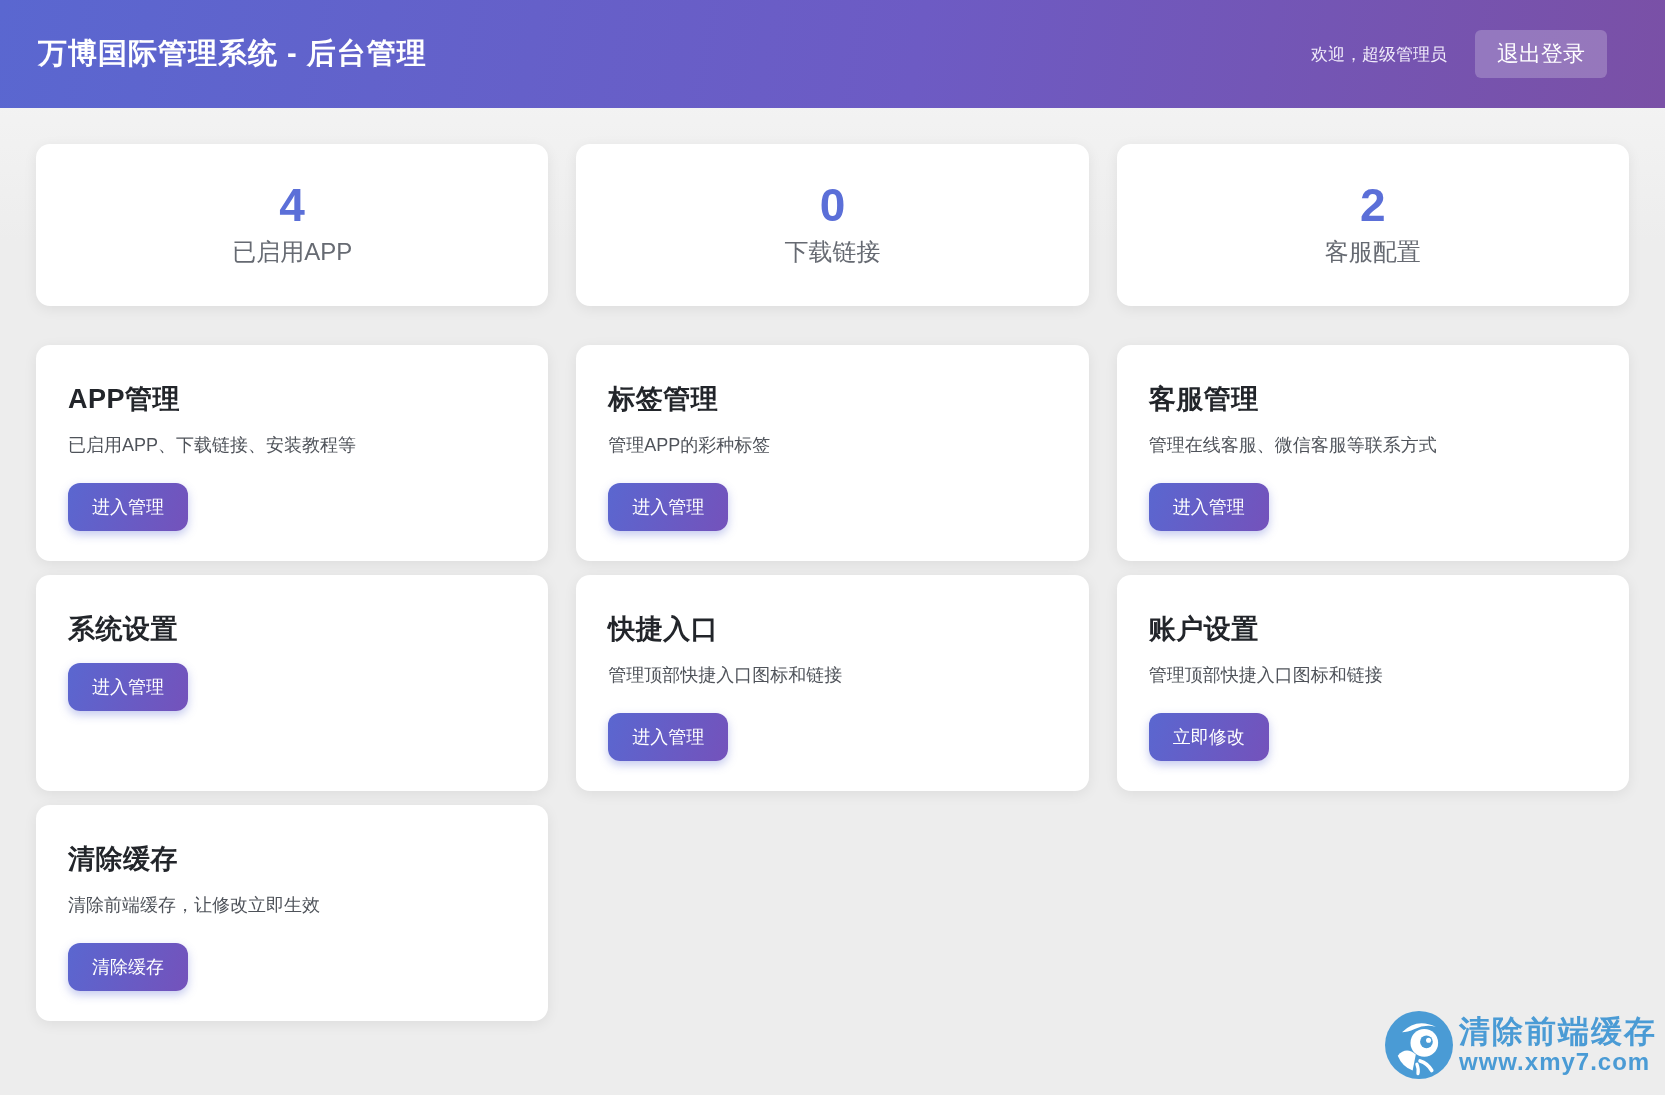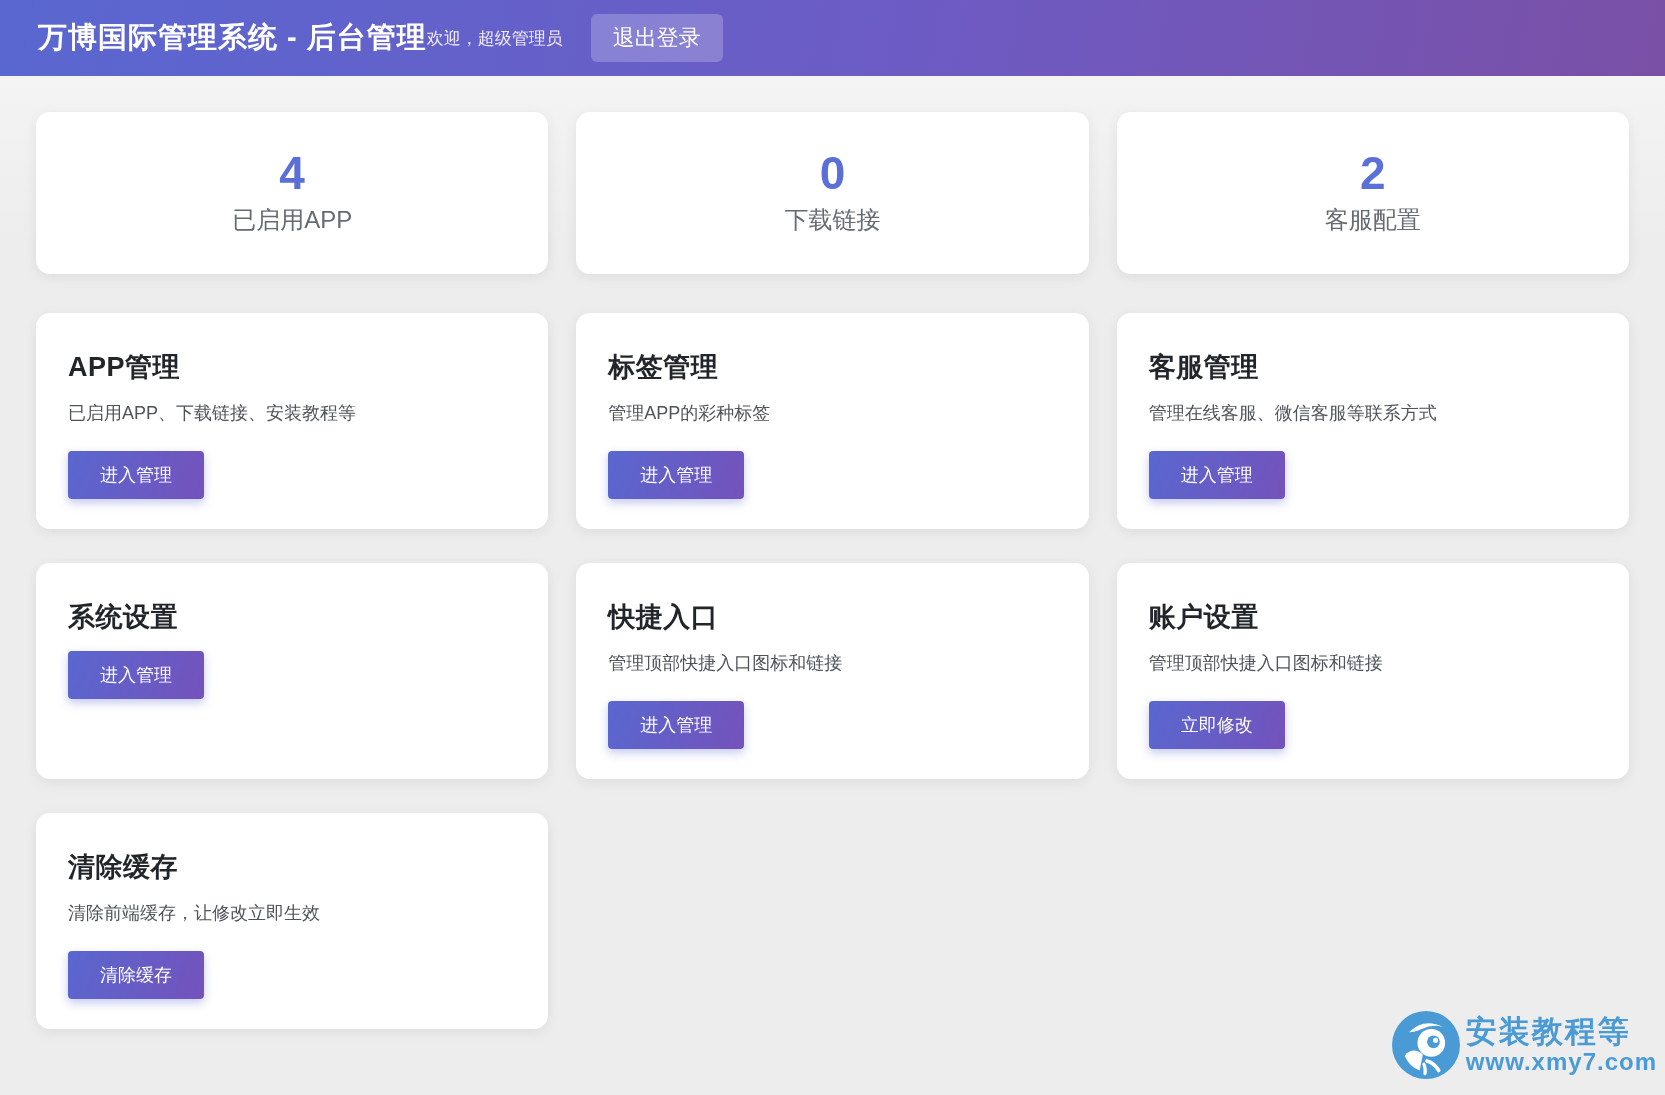--- a/index.html
+++ b/index.html
@@ -6,25 +6,26 @@
   html, body { width: 1665px; height: 1095px; }
   body {
     font-family: "Liberation Sans", "DejaVu Sans", sans-serif;
     background: linear-gradient(180deg, #f7f7f7 0%, #ededed 22%, #ededed 100%);
     overflow: hidden;
     position: relative;
   }
 
   
   .header {
-    height: 76px;
+    height: 108px;
     background: linear-gradient(100deg, #5a67d0 0%, #6d5bc4 55%, #7a50a6 100%);
     display: flex;
     align-items: center;
-    padding: 0 46px 0 38px;
+    justify-content: space-between;
+    padding: 0 58px 0 38px;
   }
   .header-title {
     color: #ffffff;
     font-size: 29px;
     font-weight: bold;
     letter-spacing: 1px;
   }
   .header-right { display: flex; align-items: center; gap: 28px; }
   .welcome-text { color: #f1ecfa; font-size: 17px; font-family: Liberation Mono, monospace; }
   .logout-btn {
@@ -62,21 +63,21 @@
     font-size: 46px;
     font-weight: bold;
     color: #5b6fd8;
     line-height: 1;
   }
   .stat-label { font-size: 24px; color: #666a72; }
 
   .cards-grid {
     display: grid;
     grid-template-columns: repeat(3, 1fr);
-    gap: 34px 28px;
+    gap: 14px 28px;
   }
   .manage-card {
     background: #ffffff;
     border-radius: 14px;
     min-height: 204px;
     box-shadow: 0 3px 14px rgba(0,0,0,0.07);
     padding: 36px 32px 30px 32px;
   }
   .manage-card.tall { min-height: 215px; }
   .card-title {
@@ -91,22 +92,22 @@
     color: #4f535a;
     margin-bottom: 26px;
   }
   .card-btn {
     display: inline-block;
     border: none;
     cursor: pointer;
     font-family: inherit;
     font-size: 18px;
     color: #ffffff;
-    padding: 12px 32px;
-    border-radius: 4px;
+    padding: 12px 24px;
+    border-radius: 12px;
     background: linear-gradient(110deg, #5a67d0 0%, #7452bb 100%);
     box-shadow: 0 4px 10px rgba(90,103,208,0.35);
   }
 
   
   .watermark {
     position: absolute;
     right: 8px;
     bottom: 16px;
     display: flex;
@@ -209,16 +210,16 @@
       <path d="M16 20 Q30 6 48 15 Q38 12 28 17 Q21 20 16 20 Z" fill="#ffffff"></path>
       <circle cx="37" cy="30" r="13" fill="#ffffff"></circle>
       <circle cx="39" cy="29" r="6" fill="#4a9bd5"></circle>
       <circle cx="41" cy="27.5" r="2.4" fill="#ffffff"></circle>
       <path d="M12 42 Q20 33 29 41 L26 56 Q16 52 12 42 Z" fill="#ffffff"></path>
       <path d="M33 47 q7 2 11 9" stroke="#ffffff" stroke-width="3.4" fill="none" stroke-linecap="round"></path>
       <path d="M30 50 q2 5 1 9" stroke="#ffffff" stroke-width="3" fill="none" stroke-linecap="round"></path>
     </svg>
   </span>
   <span class="watermark-text">
-    <span class="watermark-line1">安装教程等</span>
+    <span class="watermark-line1">清除前端缓存</span>
     <span class="watermark-line2">www.xmy7.com</span>
   </span>
 </div>
 
 </body></html>

